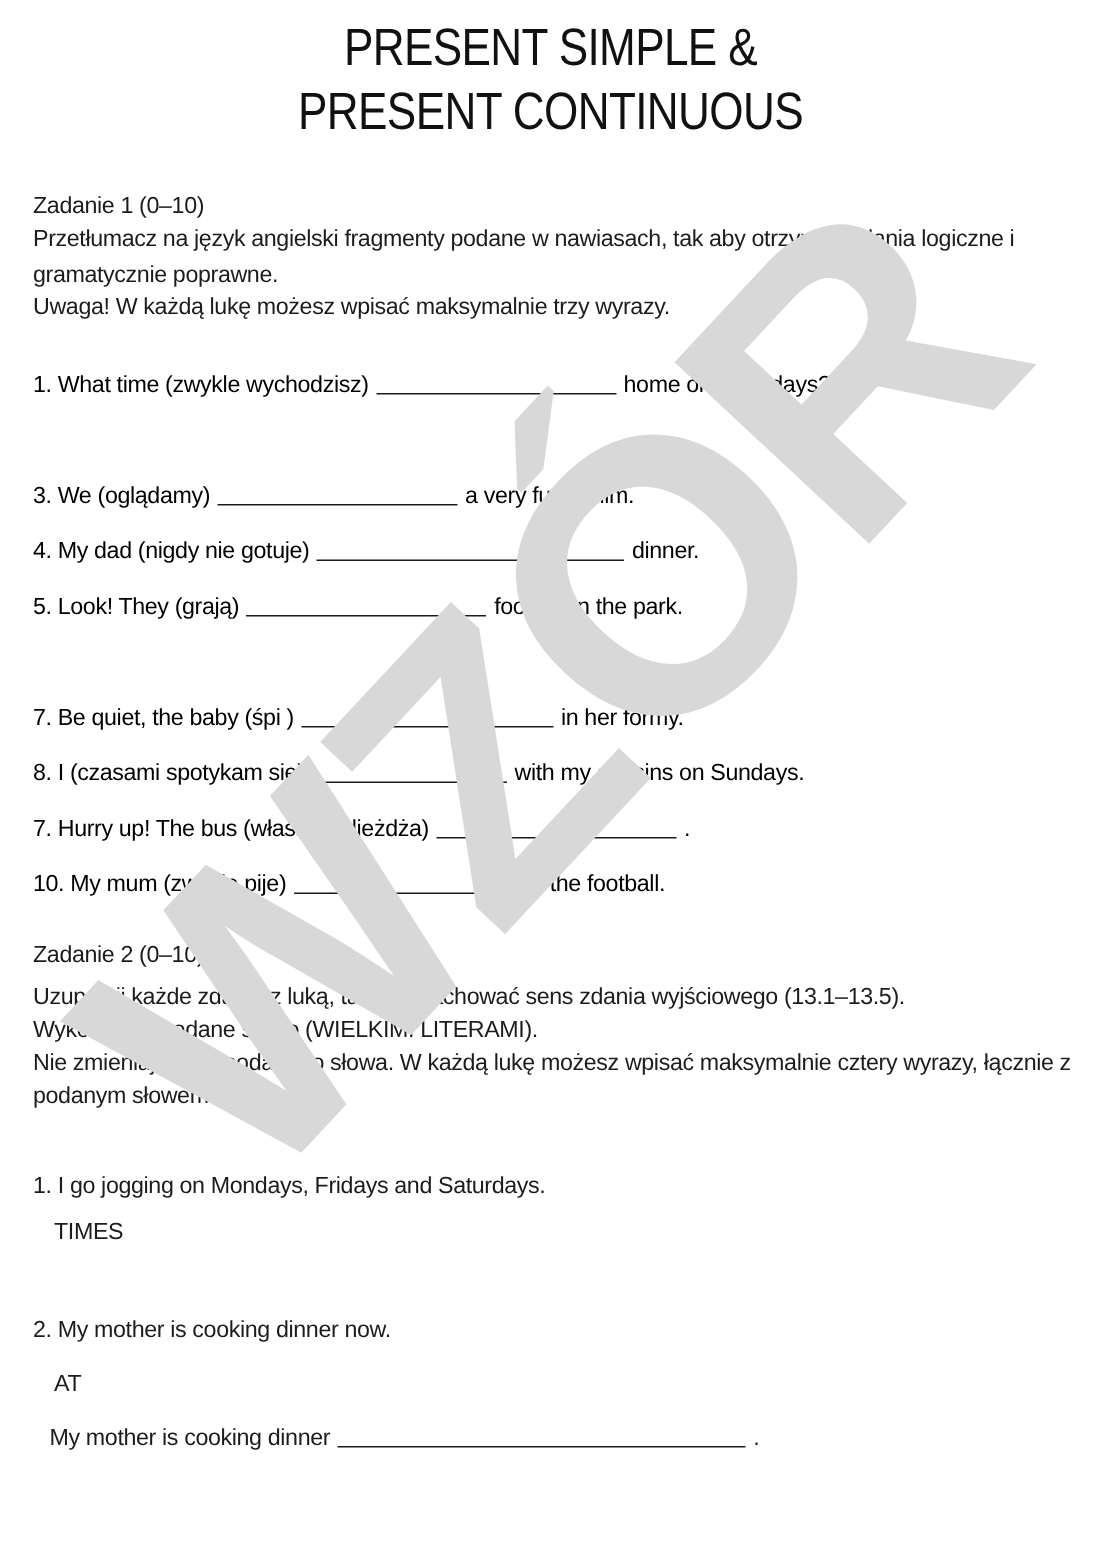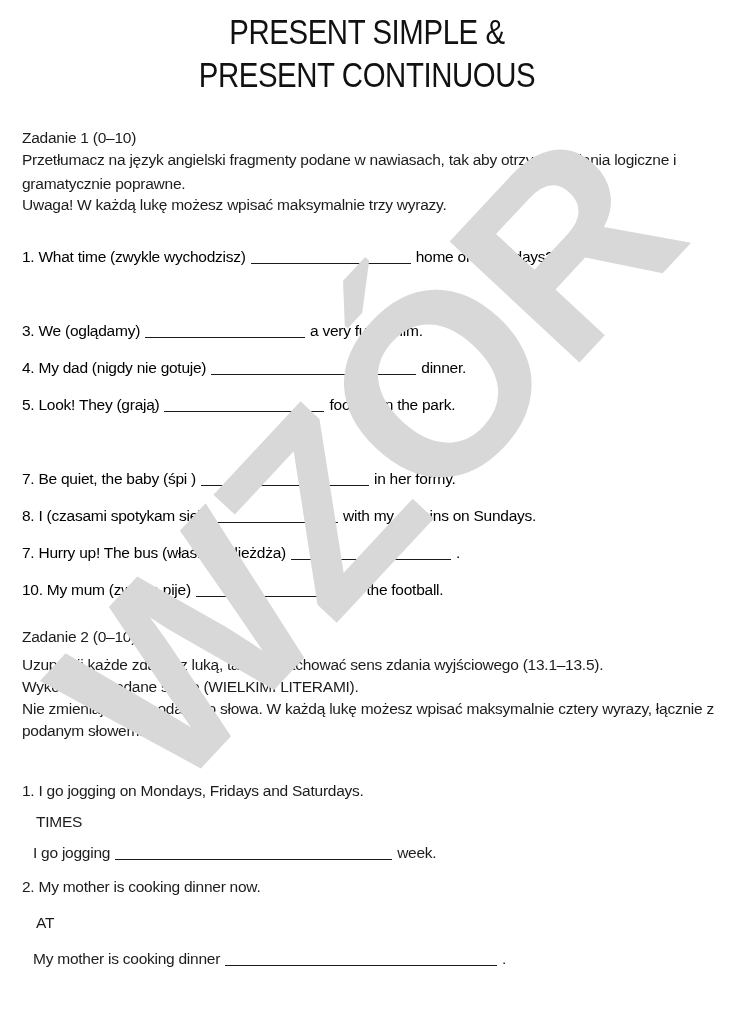--- a/index.html
+++ b/index.html
@@ -67,21 +67,20 @@
   <div class="q" style="top:581px"><span>10. My mum (zwykle pije)</span><span class="blank" style="width:150px"></span><span>in the football.</span></div>
 
   <div class="txt" style="top:628px">Zadanie 2 (0–10)</div>
   <div class="txt" style="top:656px">Uzupełnij każde zdanie z luką, tak aby zachować sens zdania wyjściowego (13.1–13.5).</div>
   <div class="txt" style="top:678px">Wykorzystaj podane słowo (WIELKIMI LITERAMI).</div>
   <div class="txt" style="top:700px">Nie zmieniaj formy podanego słowa. W każdą lukę możesz wpisać maksymalnie cztery wyrazy, łącznie z</div>
   <div class="txt" style="top:722px">podanym słowem.</div>
 
   <div class="txt" style="top:782px">1. I go jogging on Mondays, Fridays and Saturdays.</div>
   <div class="txt kw" style="top:813px">TIMES</div>
-  <div class="txt gap-line" style="top:844px"><span>I go jogging</span><span class="blank" style="width:277px"></span><span>week.</span></div>
 
   <div class="txt" style="top:878px">2. My mother is cooking dinner now.</div>
   <div class="txt kw" style="top:914px">AT</div>
   <div class="txt gap-line" style="top:950px"><span>My mother is cooking dinner</span><span class="blank" style="width:272px"></span><span>.</span></div>
 
   <div class="watermark" style="color: rgb(216, 216, 216);">WZÓR</div>
 
 </div>
 
 </body></html>

